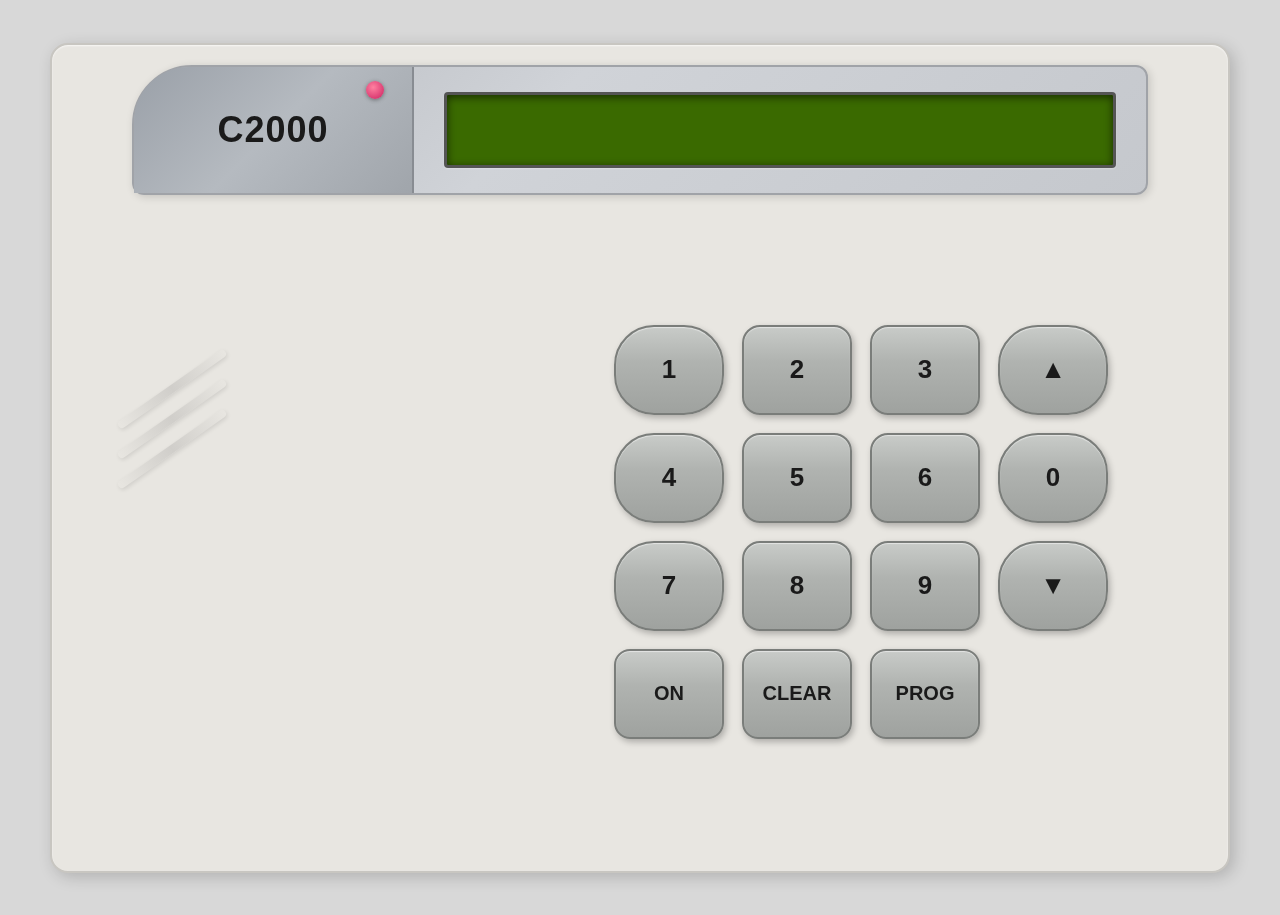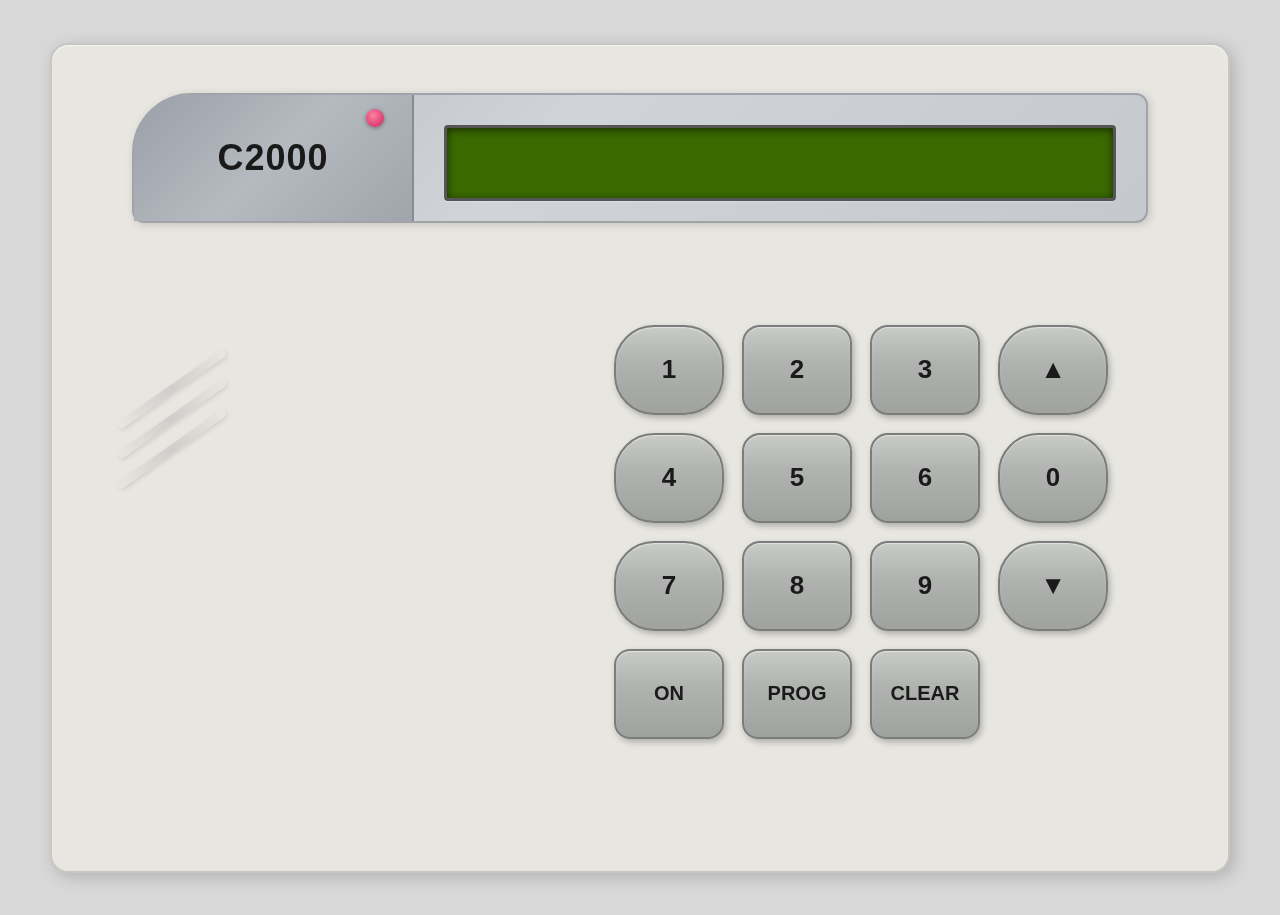--- a/index.html
+++ b/index.html
@@ -20,28 +20,28 @@
       background: #e8e6e1;
       border-radius: 18px;
       border: 2px solid #c8c6c1;
       position: relative;
       box-shadow: 4px 4px 16px rgba(0,0,0,0.18), inset 0 1px 2px rgba(255,255,255,0.7);
     }
 
     
     .header-panel {
       position: absolute;
-      top: 48px;
+      top: 20px;
       left: 80px;
       right: 80px;
       height: 130px;
       background: linear-gradient(135deg, #b8bbc0 0%, #d0d3d8 40%, #c5c8cd 100%);
       border-radius: 60px 12px 12px 12px;
       display: flex;
-      align-items: flex-end;
+      align-items: center;
       border: 2px solid #a0a3a8;
       box-shadow: 2px 2px 8px rgba(0,0,0,0.15);
     }
 
     .brand-section {
       width: 280px;
       height: 100%;
       background: linear-gradient(135deg, #9aa0a8 0%, #b5bac0 50%, #a0a5ab 100%);
       border-radius: 55px 0 0 0;
       display: flex;
@@ -183,17 +183,17 @@
       <button class="key key-pill-right key-arrow">▲</button>
       <button class="key key-pill-left">4</button>
       <button class="key">5</button>
       <button class="key">6</button>
       <button class="key key-pill-right">0</button>
       <button class="key key-pill-left">7</button>
       <button class="key">8</button>
       <button class="key">9</button>
       <button class="key key-pill-right key-arrow">▼</button>
       <button class="key key-pill-left key-bottom">ON</button>
+      <button class="key key-bottom">CLEAR</button>
       <button class="key key-bottom">PROG</button>
-      <button class="key key-bottom">CLEAR</button>
     </div>
 
 </div>
 
 </body></html>

